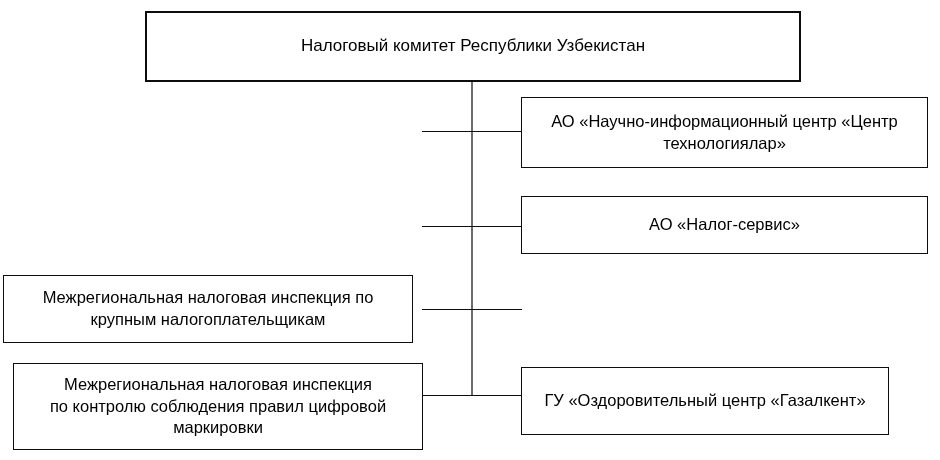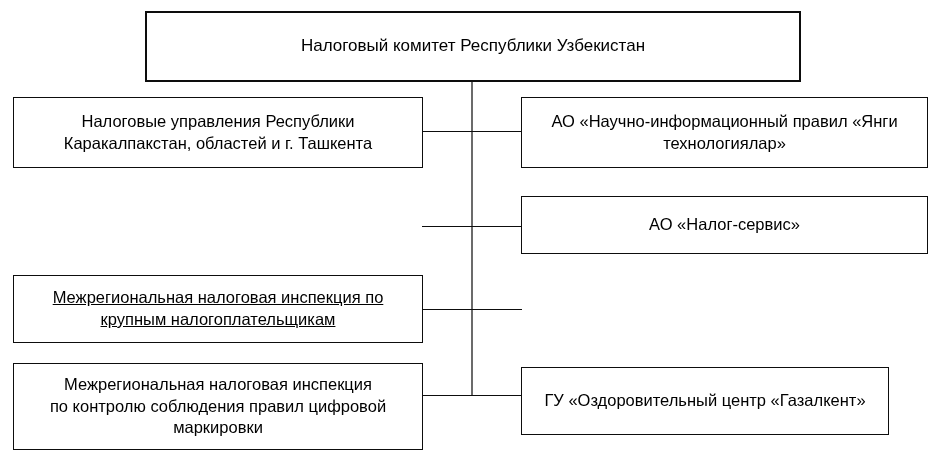--- a/index.html
+++ b/index.html
@@ -62,39 +62,35 @@
 
   <div class="connector h" style="left:422px; top:131px; width:100px;"></div>
   <div class="connector h" style="left:422px; top:226px; width:100px;"></div>
   <div class="connector h" style="left:422px; top:309px; width:100px;"></div>
   <div class="connector h" style="left:422px; top:395px; width:100px;"></div>
 
   <div class="node root" style="left:145px; top:11px; width:656px; height:71px;">
     <span class="node-label">Налоговый комитет Республики Узбекистан</span>
   </div>
 
-  <div class="node" style="left:13px; top:97px; width:410px; height:71px;">
-    <span class="node-label">Налоговые управления Республики
-Каракалпакстан, областей и г. Ташкента</span>
-  </div>
 
 
-  <div class="node" style="left:13px; top:275px; width:410px; height:68px;text-decoration:underline;">
+  <div class="node" style="left:3px; top:275px; width:410px; height:68px;">
     <span class="node-label">Межрегиональная налоговая инспекция по
 крупным налогоплательщикам</span>
   </div>
 
   <div class="node" style="left:13px; top:363px; width:410px; height:87px;">
     <span class="node-label">Межрегиональная налоговая инспекция
 по контролю соблюдения правил цифровой
 маркировки</span>
   </div>
 
   <div class="node" style="left:521px; top:97px; width:407px; height:71px;">
-    <span class="node-label">АО «Научно-информационный правил «Янги
+    <span class="node-label">АО «Научно-информационный центр «Центр
 технологиялар»</span>
   </div>
 
   <div class="node" style="left:521px; top:196px; width:407px; height:58px;">
     <span class="node-label">АО «Налог-сервис»</span>
   </div>
 
 
   <div class="node" style="left:521px; top:367px; width:368px; height:68px;">
     <span class="node-label">ГУ «Оздоровительный центр «Газалкент»</span>

